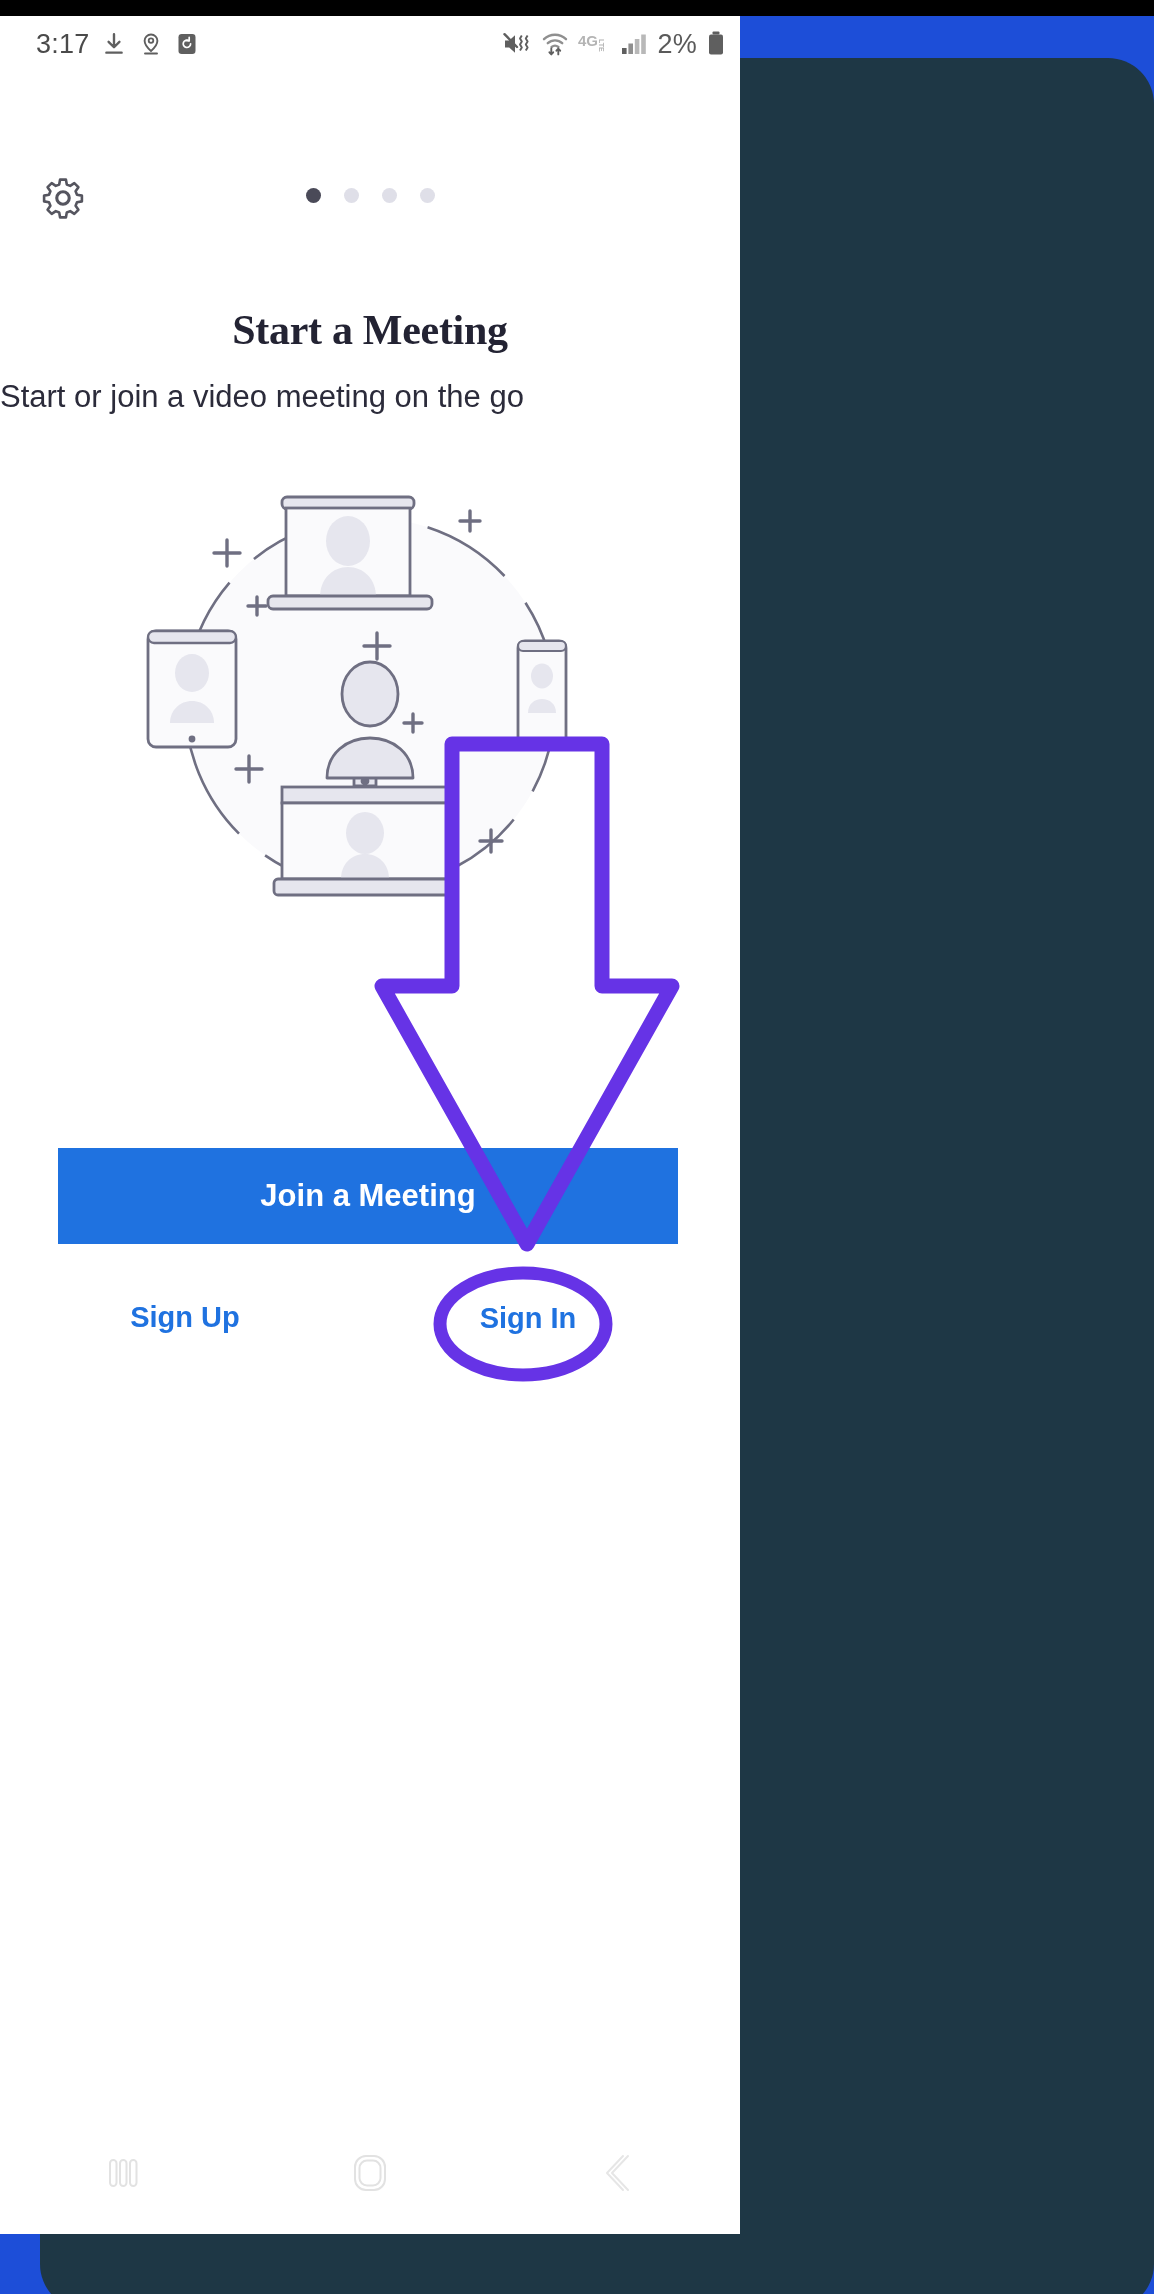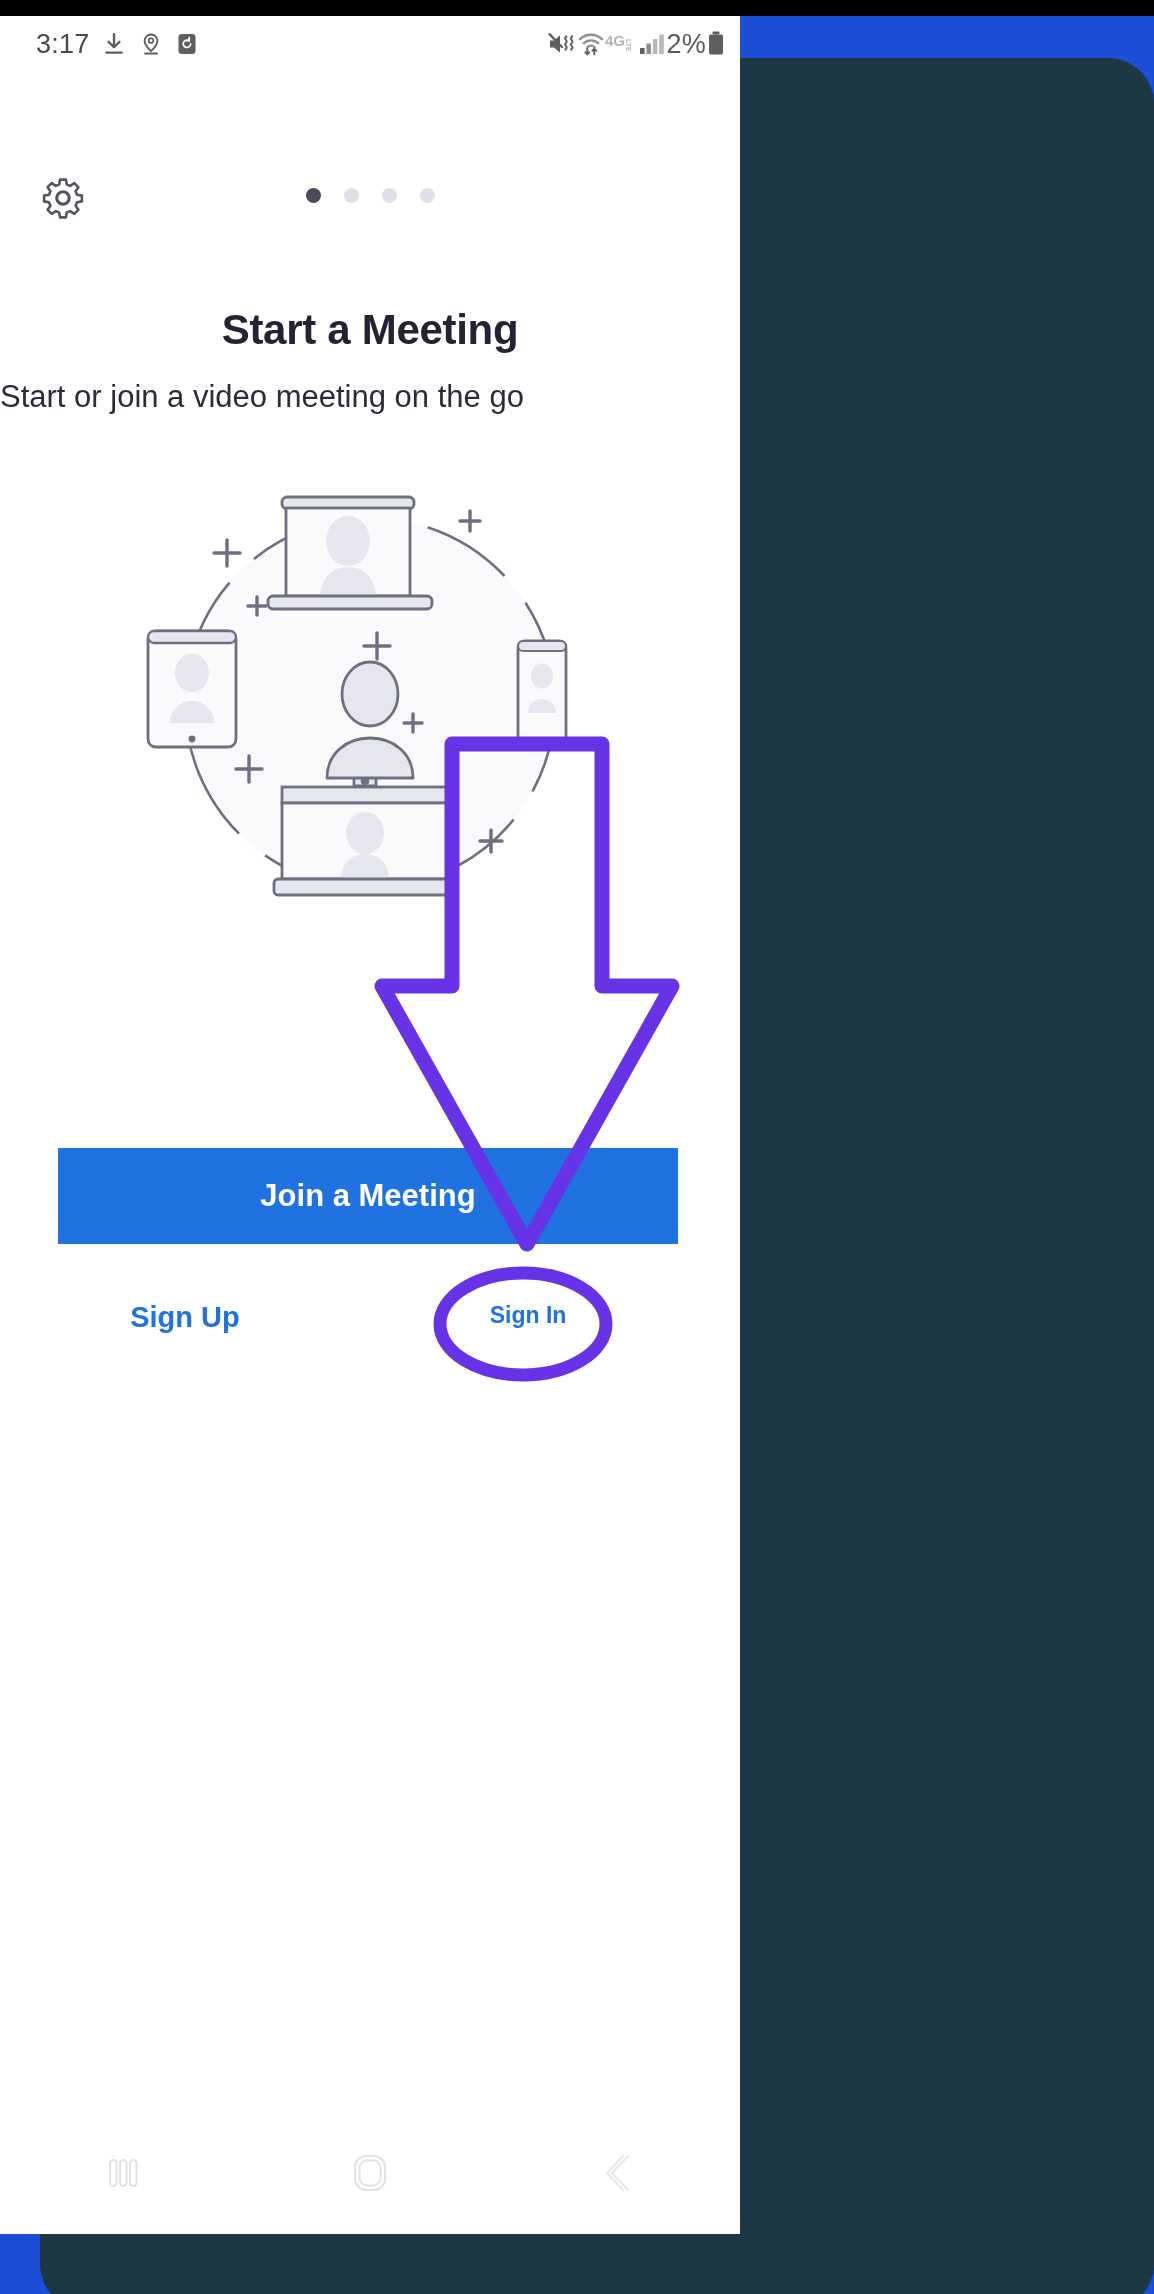--- a/index.html
+++ b/index.html
@@ -33,21 +33,21 @@
 
   
   .statusbar {
     position: absolute; left: 0; top: 0;
     width: 740px; height: 56px;
     display: flex; align-items: center;
     padding: 0 14px 0 36px;
     color: #5f5f5f;
   }
   .sb-left { display: flex; align-items: center; gap: 12px; }
-  .sb-right { display: flex; align-items: center; margin-left: auto; }
+  .sb-right { display: flex; align-items: center; gap: 9px; margin-left: auto; }
   .clock { font-size: 27px; color: #4a4a4a; letter-spacing: .2px; }
   .pct { font-size: 27px; color: #5a5a5a; letter-spacing: .2px; }
   .ic { display: block; }
 
   
   .gear {
     position: absolute; left: 41px; top: 160px;
     width: 44px; height: 44px; cursor: pointer;
   }
   .dots {
@@ -55,21 +55,21 @@
     display: flex; justify-content: center; gap: 23px;
   }
   .dot { width: 15px; height: 15px; border-radius: 50%; background: #dfdfe8; }
   .dot.active { background: #4a4a58; }
 
   
   .title {
     position: absolute; left: 0; top: 290px; width: 740px;
     text-align: center;
     font-size: 42px; font-weight: bold;
-    color: #232333; letter-spacing: -0.3px;
+    color: #232333; letter-spacing: -0.3px; font-family: Liberation Serif, serif;
   }
   .subtitle {
     position: absolute; left: 0; top: 363px; width: 740px;
     text-align: left;
     font-size: 31px; color: #2b2b3a;
   }
 
   
   .illus { position: absolute; left: 130px; top: 435px; width: 480px; height: 500px; }
 
@@ -87,21 +87,21 @@
 
   
   .signup {
     position: absolute; left: 110px; top: 1285px; width: 150px;
     text-align: center;
     font-size: 29px; font-weight: bold; color: #1f72e0; cursor: pointer;
   }
   .signin {
     position: absolute; left: 448px; top: 1286px; width: 152px;
     text-align: center;
-    font-size: 23px; font-weight: bold; color: #1f72e0; cursor: pointer; padding-left: 8px;
+    font-size: 29px; font-weight: bold; color: #1f72e0; cursor: pointer; padding-left: 8px;
   }
 
   
   .annot {
     position: absolute; left: 0; top: 0;
     width: 740px; height: 2218px;
     pointer-events: none;
   }
 
   

